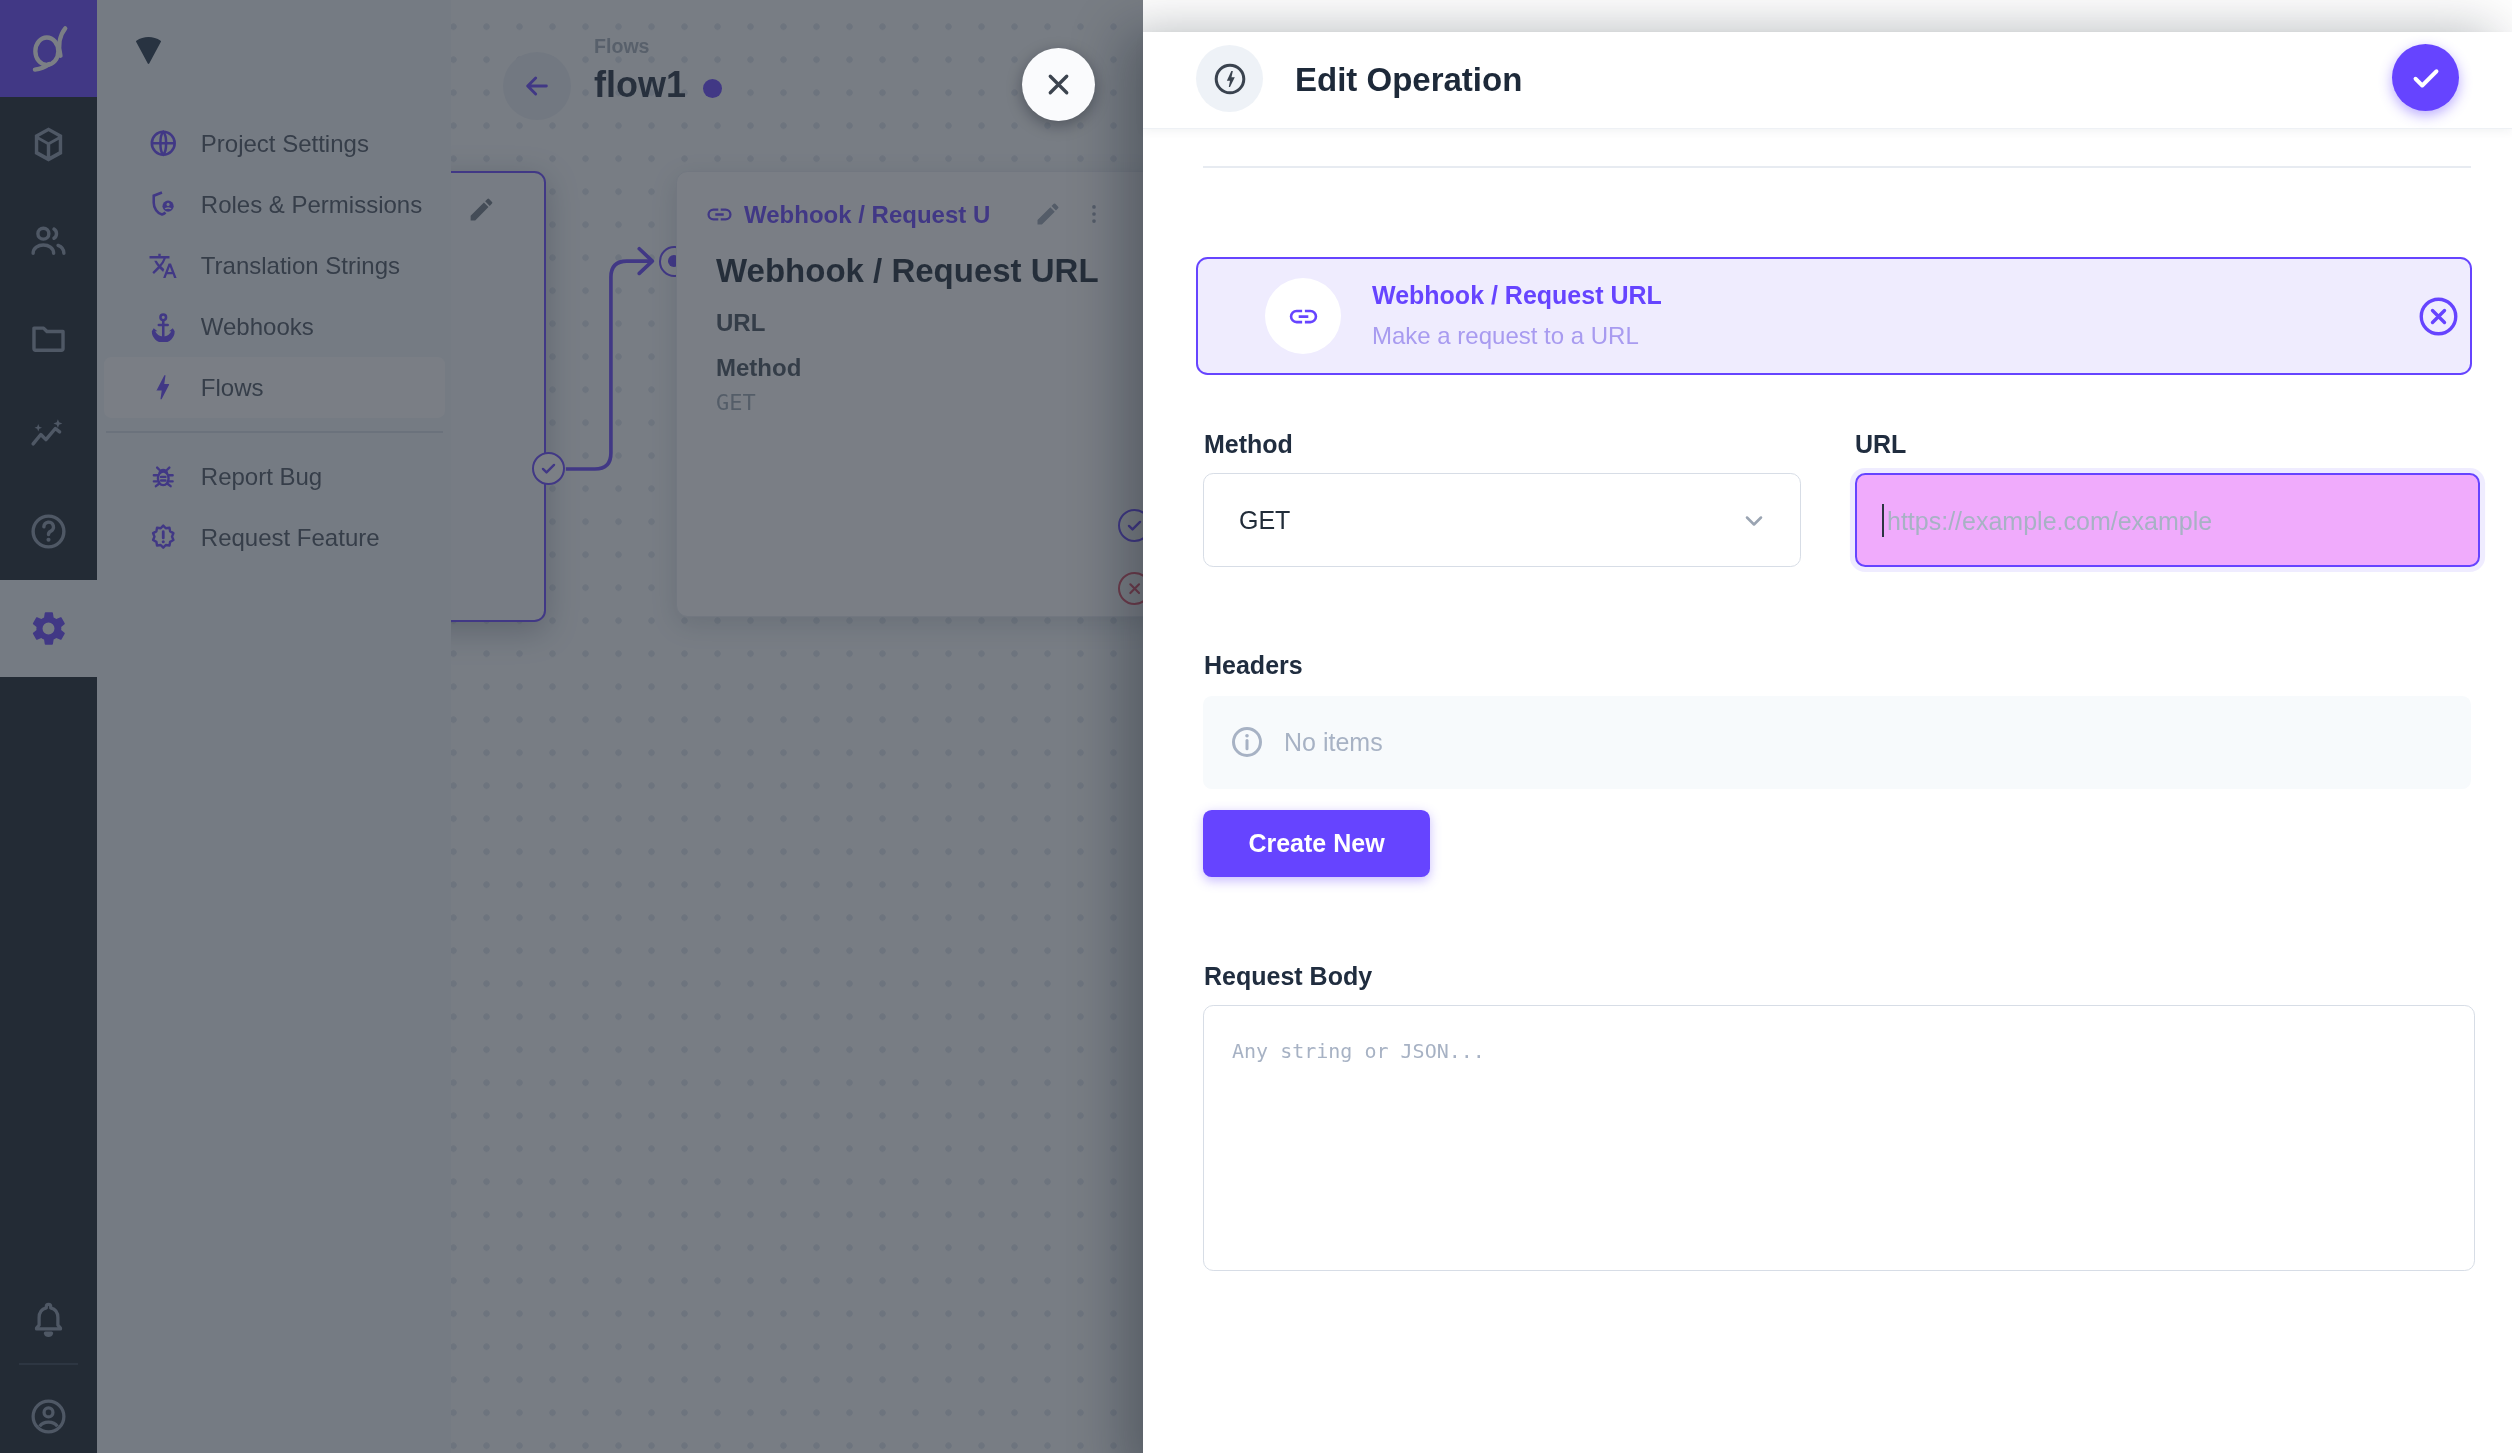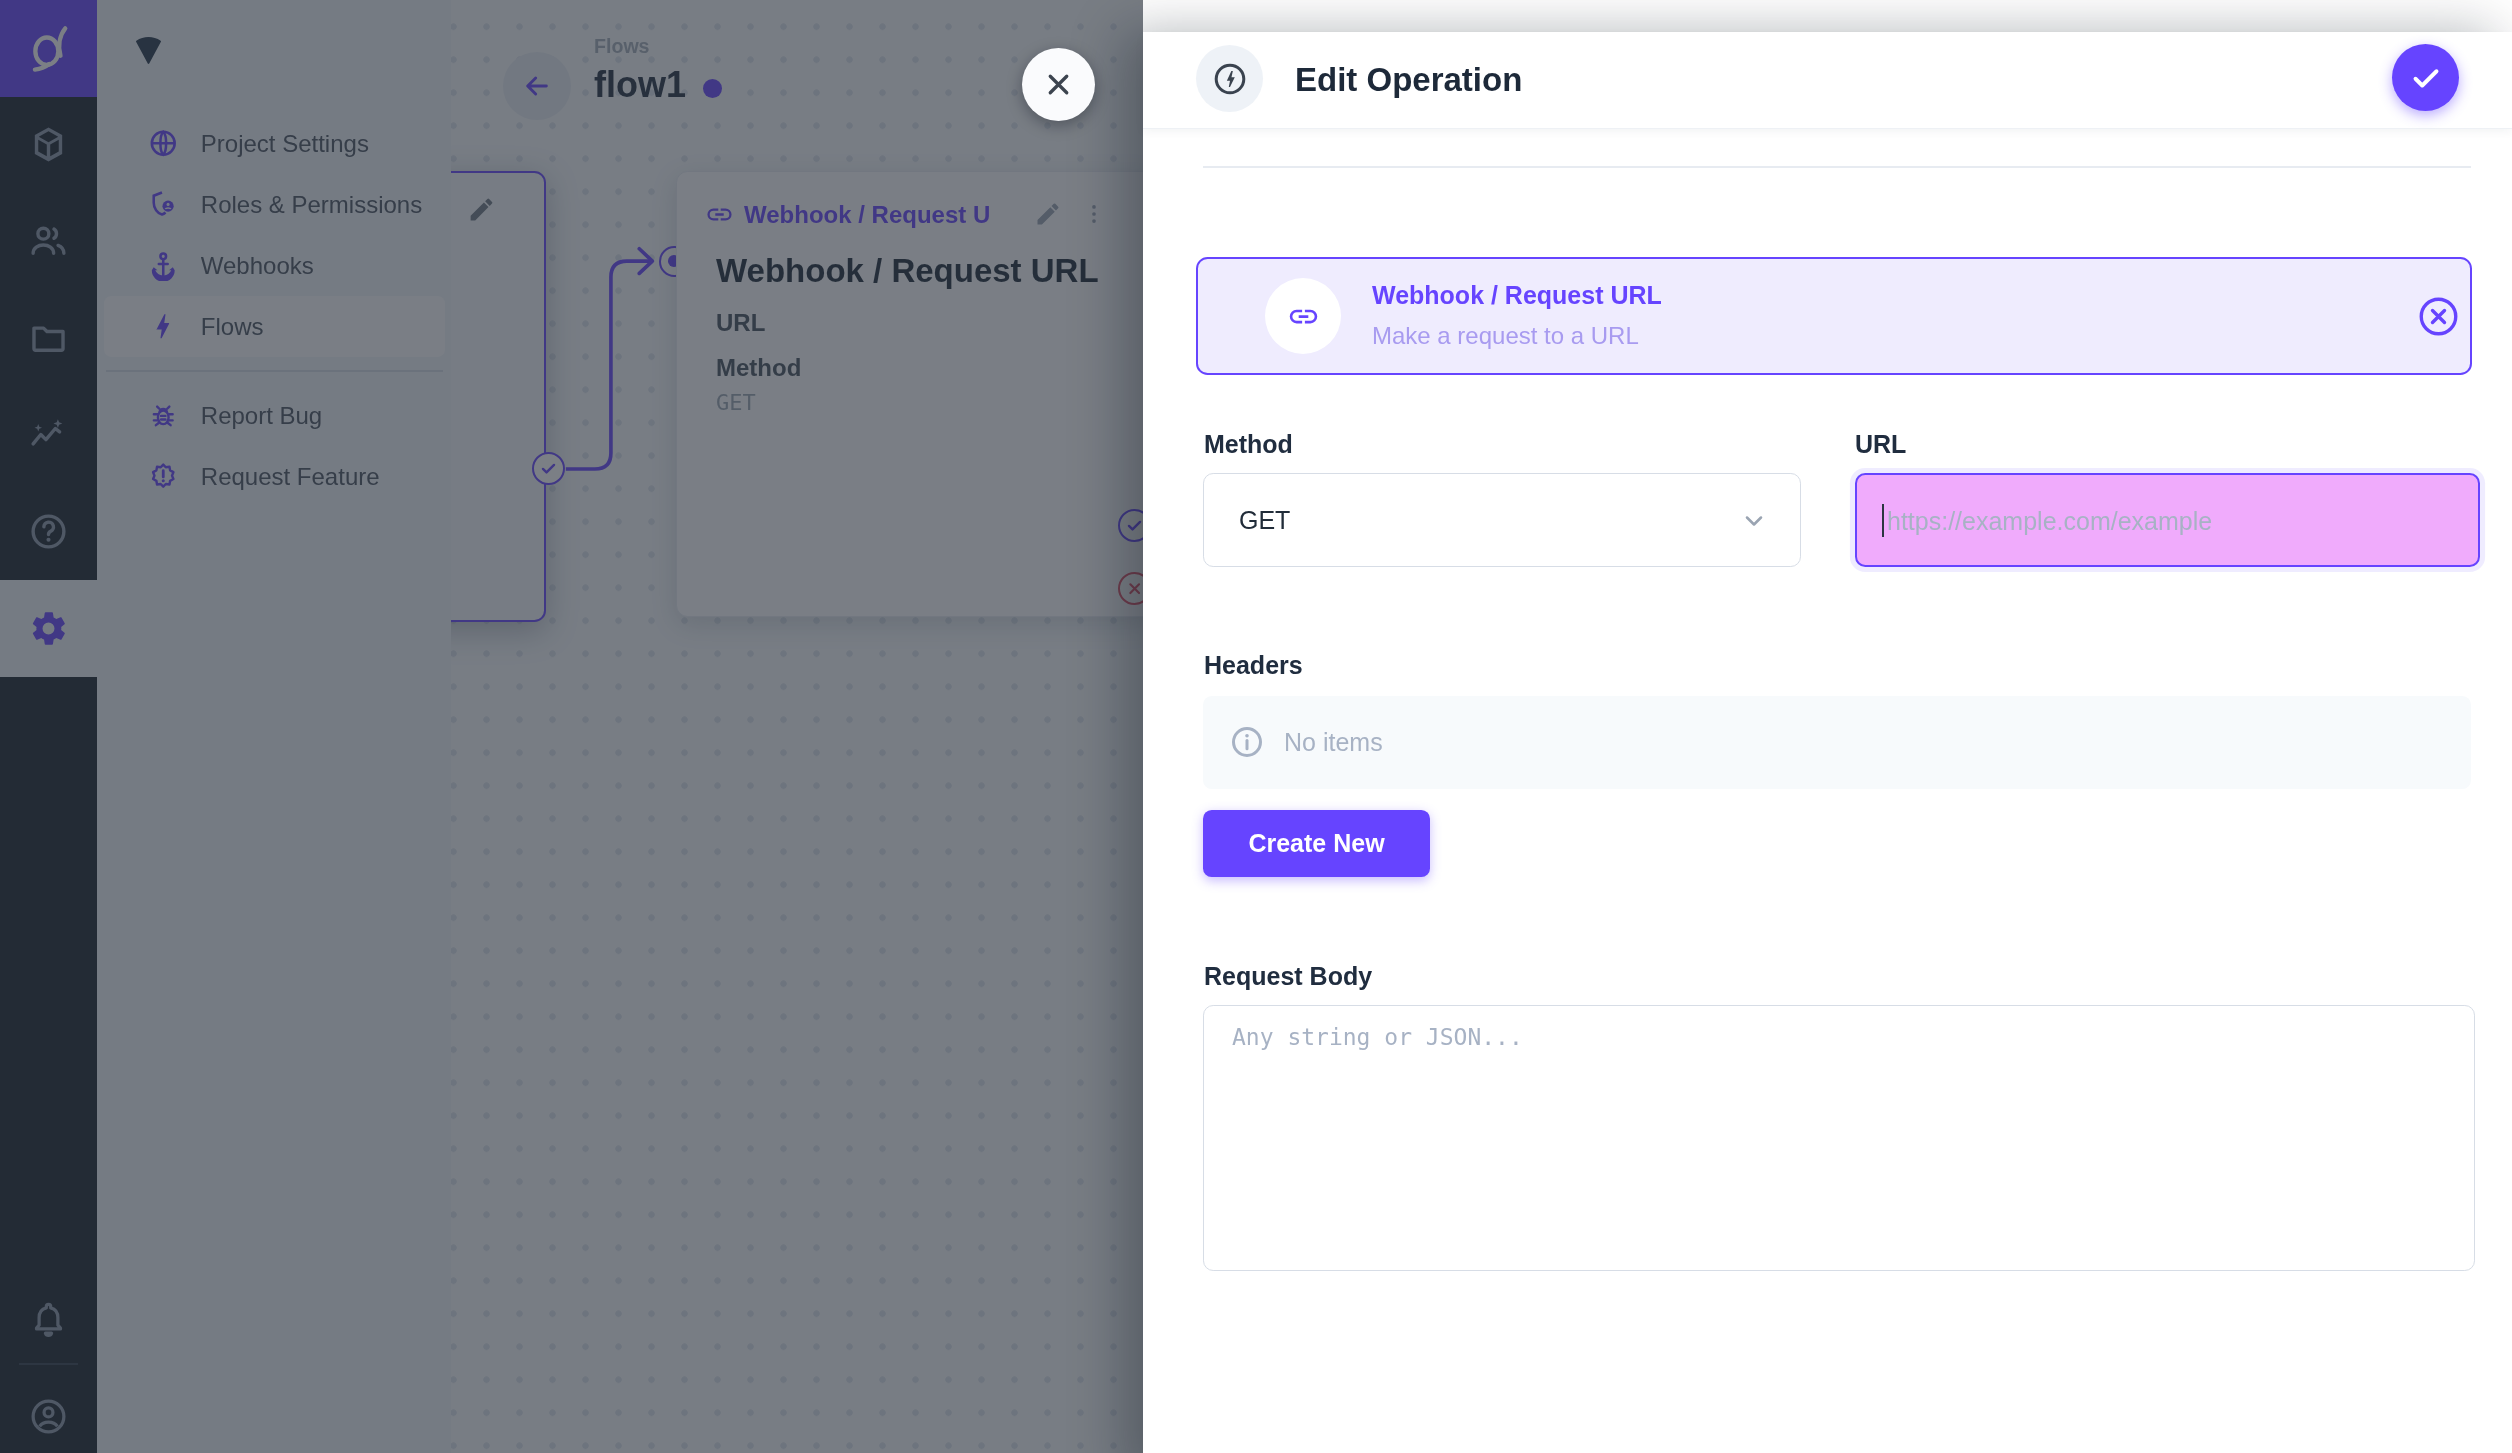--- a/index.html
+++ b/index.html
@@ -87,22 +87,22 @@
   .url-caret{position:absolute;left:25px;top:29px;width:2.2px;height:33px;background:#2b3541;}
 
   .lbl-headers{left:61px;top:619px;}
   .noitems-box{left:60px;top:664px;width:1268px;height:93px;background:#f7fafc;border-radius:8.7px;}
   .noitems-ic{position:absolute;left:26px;top:28px;width:36px;height:36px;color:#a7b2c4;}
   .noitems-text{position:absolute;left:81px;top:0;height:93px;line-height:93px;font-size:25px;color:#a7b2c4;}
 
   .create-btn{left:60px;top:778px;width:227px;height:67px;background:#6644ff;border-radius:8.7px;display:flex;align-items:center;justify-content:center;font-size:25px;font-weight:700;color:#fff;box-shadow:0 3.6px 10.2px rgba(102,68,255,.35);}
 
   .lbl-reqbody{left:61px;top:930px;}
-  .reqbody{left:60px;top:973px;width:1272px;height:266px;border:1.5px solid #d7dde6;border-radius:10.2px;box-sizing:border-box;padding:18px 28px;resize:none;outline:none;
-           font-family:"DejaVu Sans Mono",monospace;font-size:23px;color:#2b3541;background:#fff;}
+  .reqbody{left:60px;top:973px;width:1272px;height:266px;border:1.5px solid #d7dde6;border-radius:10.2px;box-sizing:border-box;padding:33px 28px;resize:none;outline:none;
+           font-family:"DejaVu Sans Mono",monospace;font-size:20px;color:#2b3541;background:#fff;}
   .reqbody::placeholder{color:#a7b2c4;}
 </style>
 </head>
 <body>
 
 <div class="stage">
 
   <div class="abs module-bar">
     <div class="abs logo-tile">
       <svg width="52" height="52" viewBox="0 0 24 24">
@@ -187,20 +187,27 @@
       <div class="nav-item">
         <svg class="nav-ic" viewBox="0 0 24 24" fill="none" stroke="currentColor" stroke-width="2">
           <path d="M11 2.8 4.5 5.3v5.5c0 4.3 2.8 8.2 6.5 9.3 1-.3 2-.9 2.8-1.6"></path>
           <circle cx="15.8" cy="13.5" r="4.4" fill="currentColor" stroke="none"></circle>
           <circle cx="15.8" cy="12.1" r="1.2" fill="#f0f4f9" stroke="none"></circle>
           <path d="M13.6 15.8c.5-1.2 3.9-1.2 4.4 0" stroke="#f0f4f9" stroke-width="1.2"></path>
         </svg>
         <span class="nav-label">Roles &amp; Permissions</span>
       </div>
       <div class="nav-item">
+        <svg class="nav-ic" viewBox="0 0 24 24" fill="currentColor">
+          <path d="M12.9 15.2 10.4 12.8A17.3 17.3 0 0 0 14 6.7h2.9V4.8H10V3H8.1v1.8H1.2v1.9h11a15.4 15.4 0 0 1-3.1 5 15.2 15.2 0 0 1-2.2-3.2h-2a17.2 17.2 0 0 0 2.9 4.5L3.4 17.5l1.3 1.4 4.4-4.4 2.8 2.8.9-2.1z"></path>
+          <path d="M18.1 10.6h-1.9L11.9 22h1.9l1.1-2.9h4.6l1 2.9h2L18.1 10.6zm-2.5 6.7 1.6-4.2 1.5 4.2h-3.1z"></path>
+        </svg>
+        <span class="nav-label">Translation Strings</span>
+      </div>
+      <div class="nav-item">
         <svg class="nav-ic" viewBox="0 0 24 24" fill="none" stroke="currentColor" stroke-width="2" stroke-linecap="round">
           <circle cx="12" cy="5" r="2.2"></circle>
           <path d="M12 7.2V20M8.5 11h7"></path>
           <path d="M4.5 13.5 3 16a9 9 0 0 0 18 0l-1.5-2.5-2.9 2.5h1.7A6.6 6.6 0 0 1 12 20a6.6 6.6 0 0 1-6.3-4h1.7l-2.9-2.5z" fill="currentColor" stroke="none"></path>
         </svg>
         <span class="nav-label">Webhooks</span>
       </div>
       <div class="nav-item active">
         <svg class="nav-ic" viewBox="0 0 24 24" fill="currentColor">
           <path d="M10.7 21.4h-.9l1-6.9H7.4c-.5 0-.5-.3-.3-.7L12.9 2.6h.9l-1 6.9h3.4c.5 0 .6.3.3.7l-5.8 11.2z"></path>

